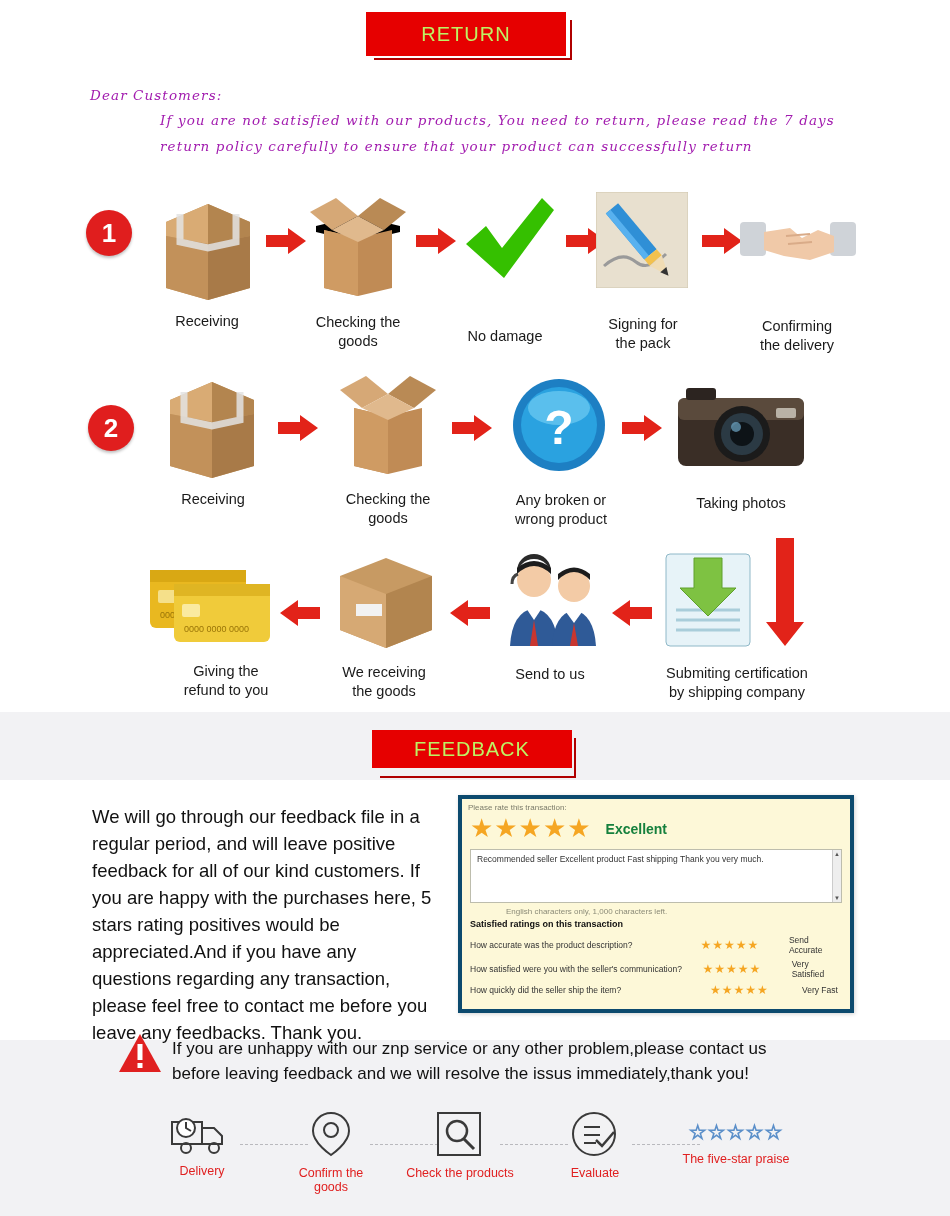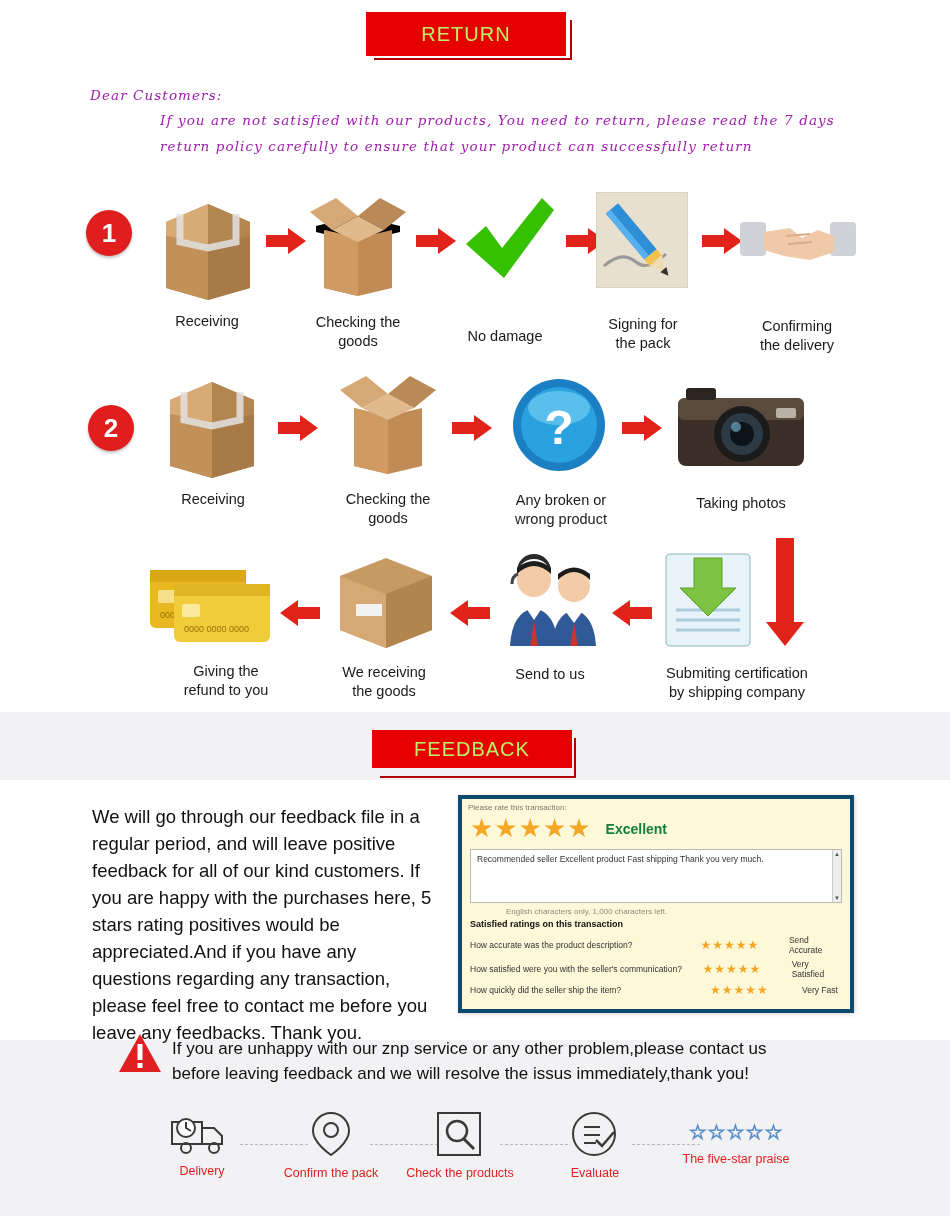--- a/index.html
+++ b/index.html
@@ -386,21 +386,21 @@
       <path d="M16,12 l0,6 l5,3" stroke="#3a3a3a" stroke-width="2" fill="none"></path>
     </svg>
     <div class="strip-label">Delivery</div>
   </div>
 
   <div class="strip-item" style="left:282px;top:1110px;width:98px;">
     <svg width="44" height="48" viewBox="0 0 44 48">
       <path d="M22,3 C12,3 4,11 4,21 C4,33 22,45 22,45 C22,45 40,33 40,21 C40,11 32,3 22,3 Z" fill="none" stroke="#3a3a3a" stroke-width="2"></path>
       <circle cx="22" cy="20" r="7" fill="none" stroke="#3a3a3a" stroke-width="2"></circle>
     </svg>
-    <div class="strip-label">Confirm the pack</div>
+    <div class="strip-label">Confirm the goods</div>
   </div>
 
   <div class="strip-item" style="left:404px;top:1110px;width:112px;">
     <svg width="52" height="48" viewBox="0 0 52 48">
       <rect x="4" y="3" width="42" height="42" fill="none" stroke="#3a3a3a" stroke-width="2"></rect>
       <circle cx="23" cy="21" r="10" fill="none" stroke="#3a3a3a" stroke-width="2.5"></circle>
       <line x1="30" y1="29" x2="40" y2="39" stroke="#3a3a3a" stroke-width="3"></line>
     </svg>
     <div class="strip-label">Check the products</div>
   </div>

